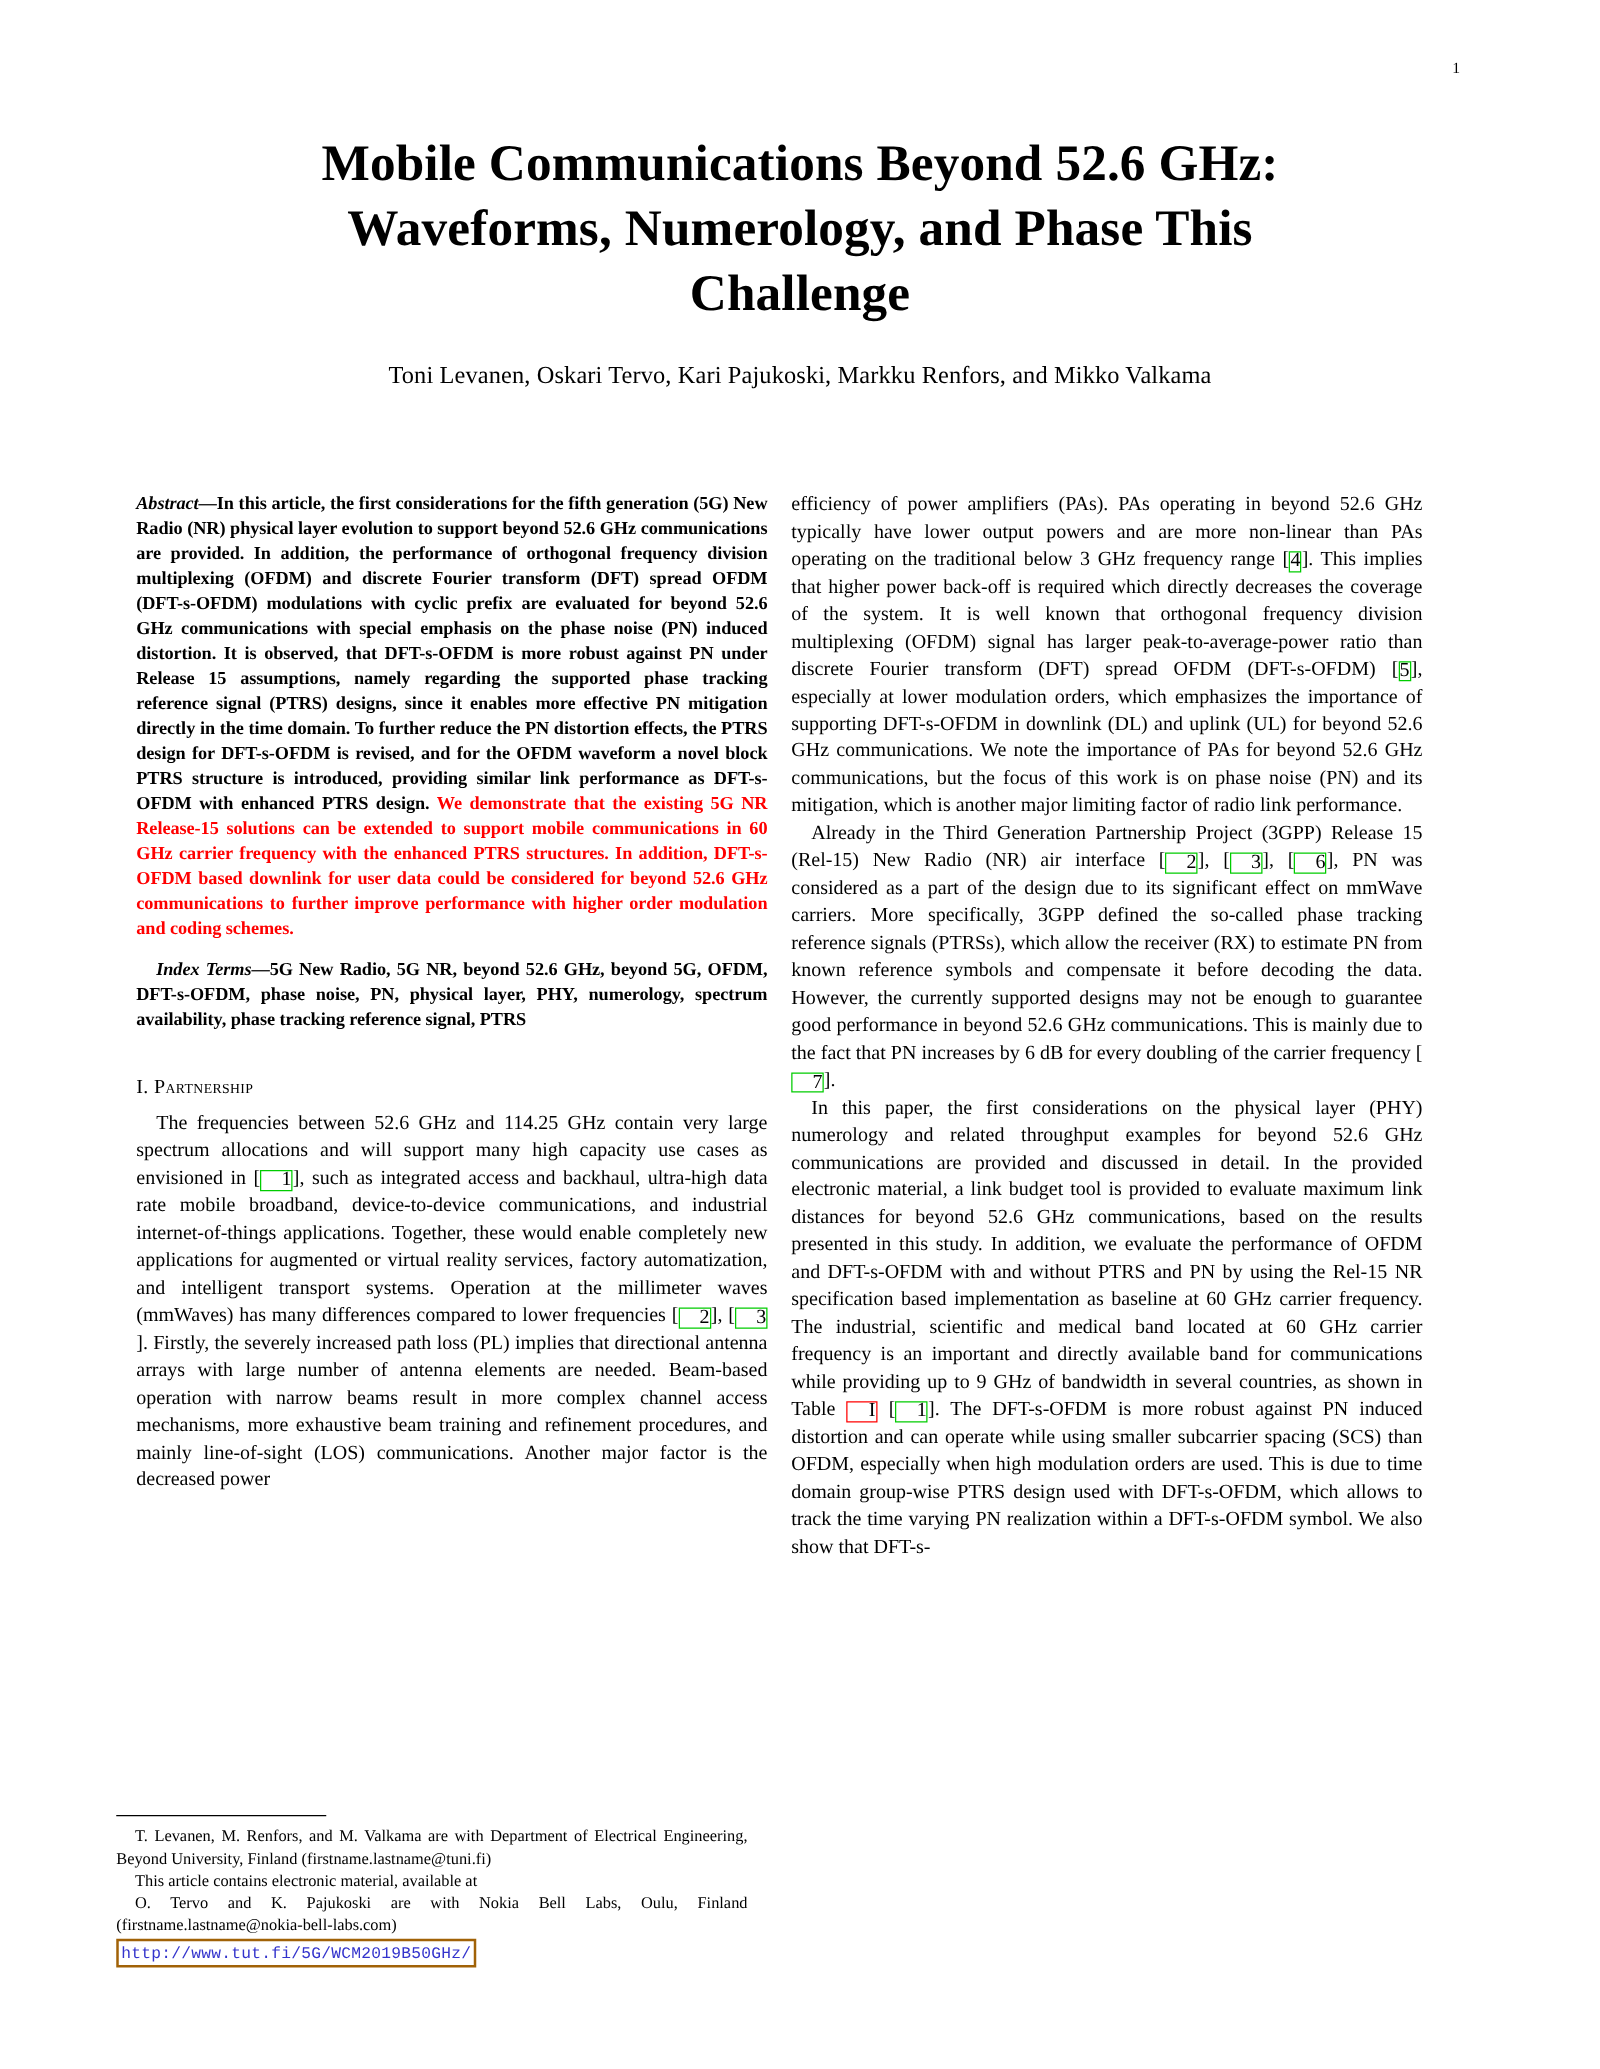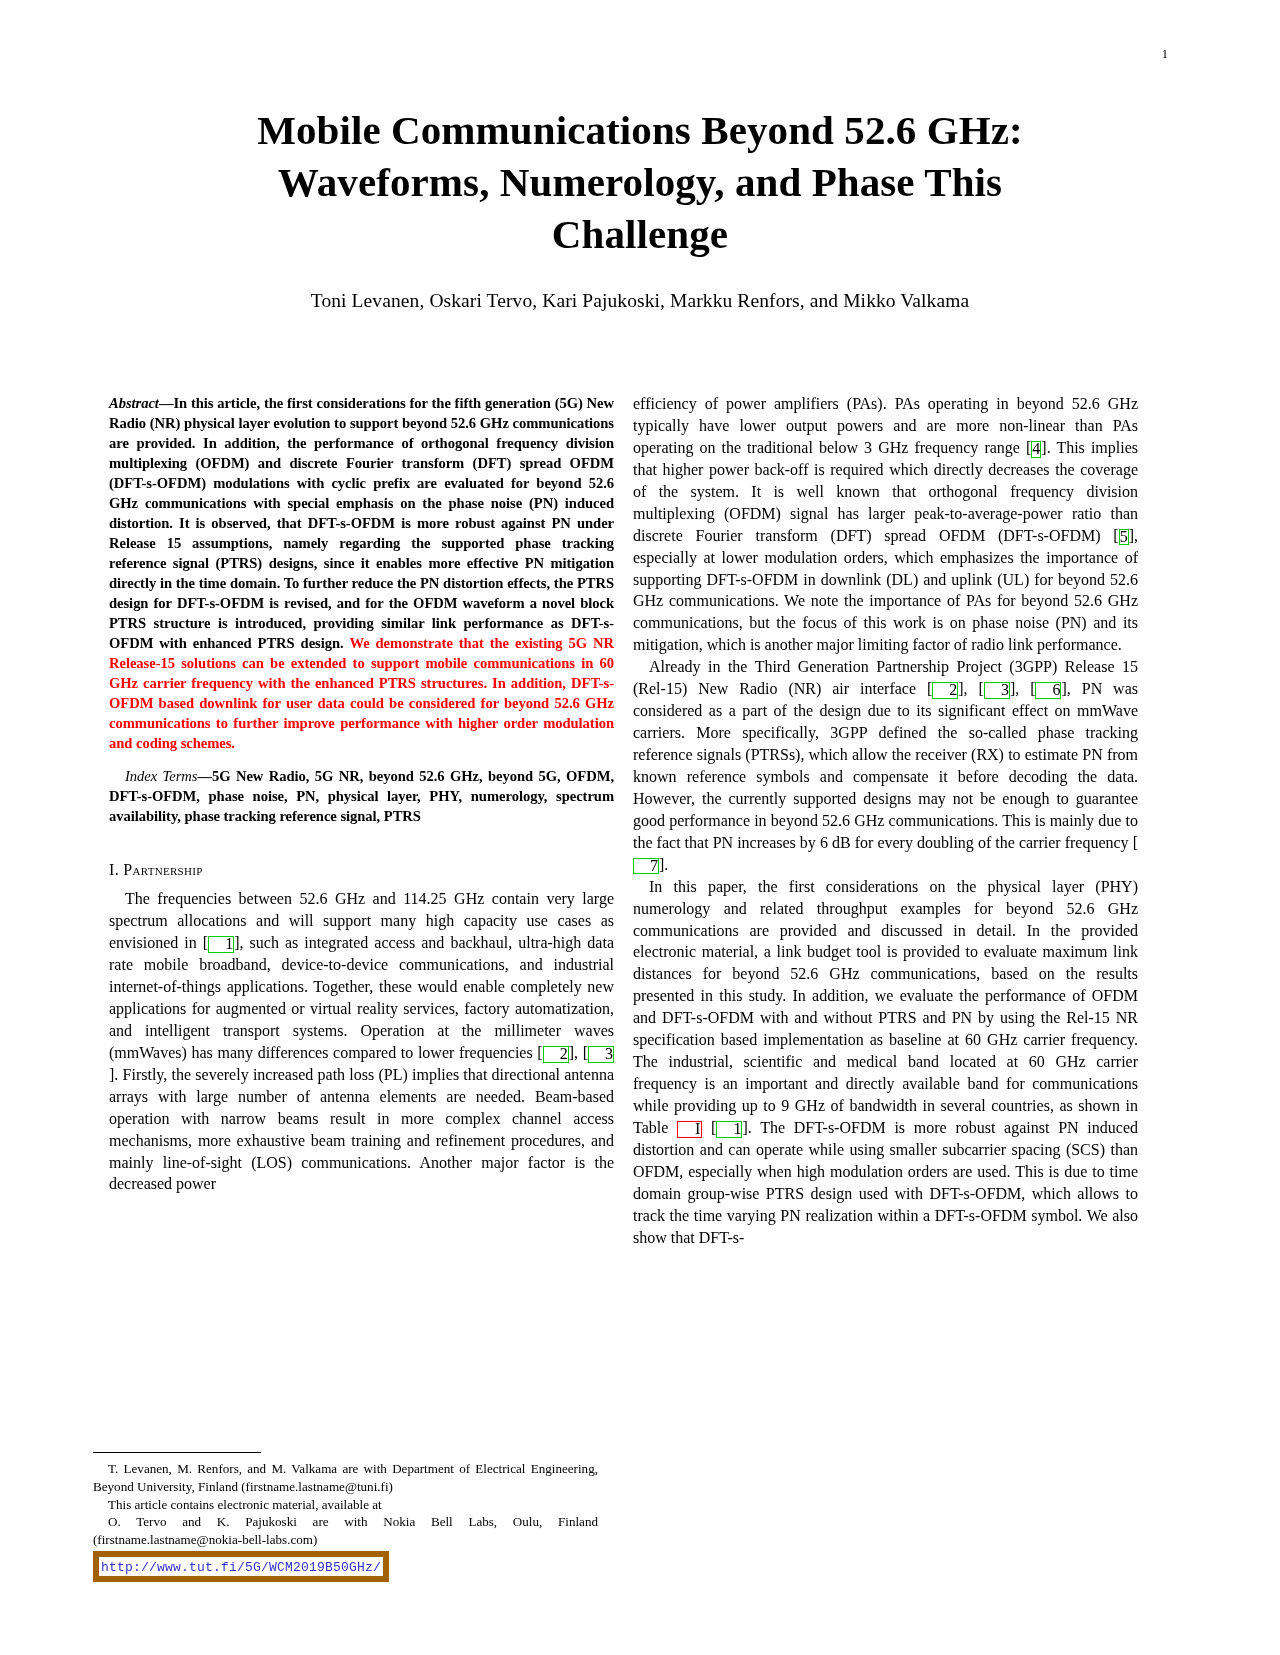--- a/index.html
+++ b/index.html
@@ -85,21 +85,21 @@
   .indexterms {
     font-weight: bold;
     font-size: 14.6px !important;
     line-height: 1.378;
     margin-top: 13px !important;
     text-indent: 16px;
     letter-spacing: -0.05px;
   }
   .indexterms .lead {
     font-style: italic;
-    font-weight: normal;
+    font-weight: bold;
   }
   .section-head {
     text-align: center;
     font-size: 15.2px;
     margin: 33px 0 7px 0 !important;
     font-variant: small-caps;
     text-indent: 0 !important;
     letter-spacing: 0.3px;
   }
   .cite {
@@ -132,21 +132,21 @@
   }
   .footnotes p {
     margin: 0;
     font-size: 13.1px;
     line-height: 1.36;
     text-align: justify;
     text-indent: 15px;
   }
   .urlbox {
     display: inline-block;
-    border: 6px solid #a16207;
+    border: 2px solid #a16207;
     padding: 0px 2px 1px 2px;
     margin-top: 2px;
   }
   .urlbox a, .urlbox span {
     font-family: "Liberation Mono", "DejaVu Sans Mono", monospace;
     font-size: 13px;
     color: #3333cc;
     text-decoration: none;
     letter-spacing: 0.2px;
   }

